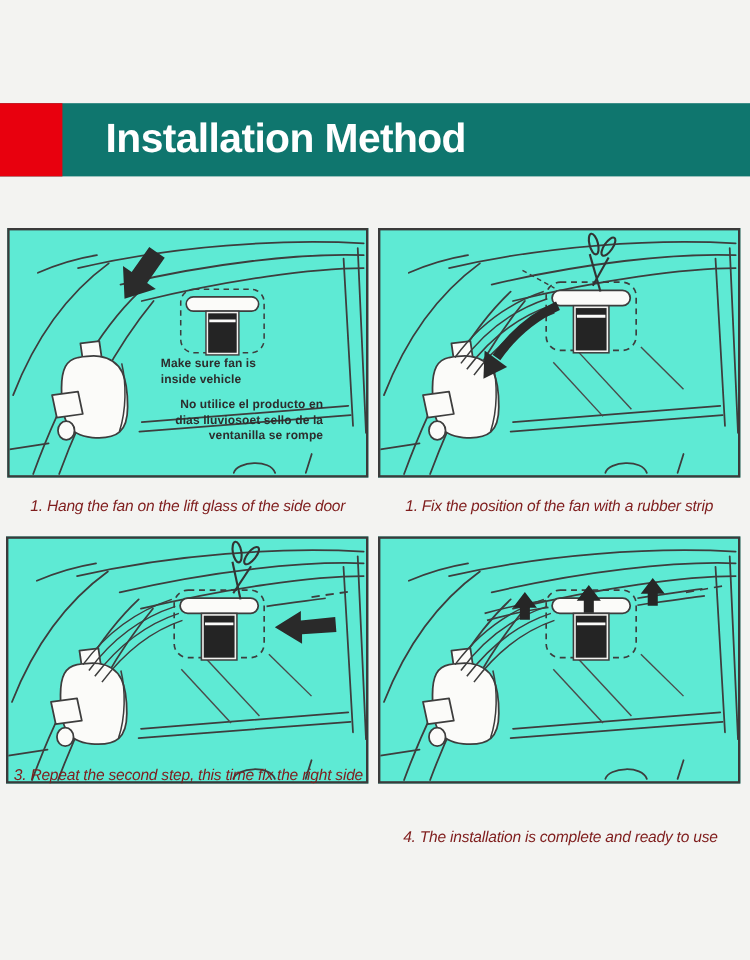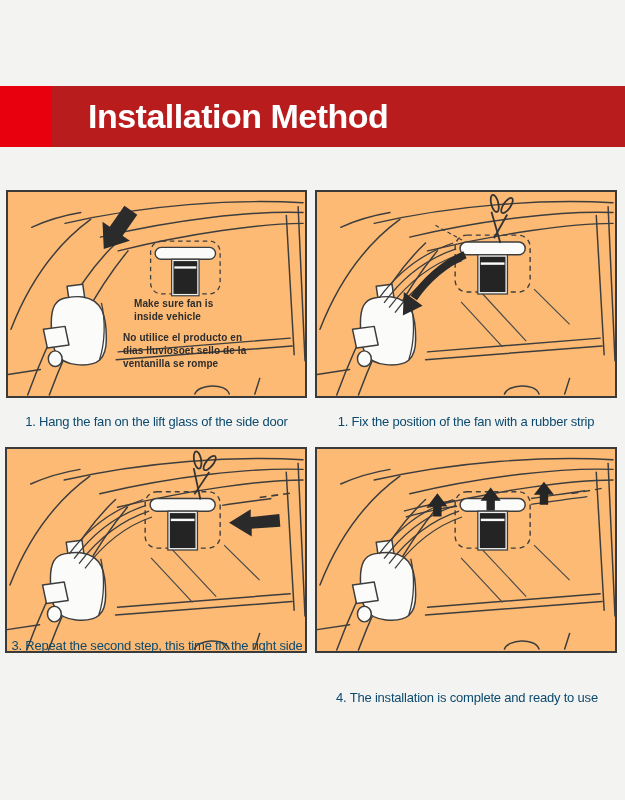--- a/index.html
+++ b/index.html
@@ -1,37 +1,37 @@
 <!DOCTYPE html>
 <html><head>
 <meta charset="utf-8">
 <style>
   html,body{margin:0;padding:0;}
   body{width:625px;height:800px;position:relative;background:#f3f3f1;
        font-family:"Liberation Sans",sans-serif;overflow:hidden;}
-  .header{position:absolute;top:86px;left:0;width:625px;height:61px;background:#b91c1c;
+  .header{position:absolute;top:86px;left:0;width:625px;height:61px;background:#0f766e;
           display:flex;align-items:center;}
   .accent{position:absolute;left:0;top:0;width:52px;height:61px;background:#e8000e;}
   .title{padding-left:88px;font-size:34px;font-weight:bold;color:#ffffff;letter-spacing:-0.5px;}
-  .panel{position:absolute;background:#fdba74;border:2px solid #3a3a3a;box-sizing:border-box;}
+  .panel{position:absolute;background:#5eead4;border:2px solid #3a3a3a;box-sizing:border-box;}
   .panel svg{display:block;width:100%;height:100%;}
   #p1{left:6px;top:190px;width:301px;height:208px;}
   #p2{left:315px;top:190px;width:302px;height:208px;}
   #p3{left:5px;top:447px;width:302px;height:206px;}
   #p4{left:315px;top:447px;width:302px;height:206px;}
-  .caption{position:absolute;font-size:13px;color:#0c4a6e;letter-spacing:-0.2px;
-           text-align:center;white-space:nowrap;}
+  .caption{position:absolute;font-size:13px;color:#7f1d1d;letter-spacing:-0.2px;
+           text-align:center;white-space:nowrap;font-style:italic;}
   #c1{left:6px;top:414px;width:301px;}
   #c2{left:315px;top:414px;width:302px;}
   #c3{left:0;top:638px;width:314px;}
   #c4{left:316px;top:690px;width:302px;}
   .note{position:absolute;font-weight:bold;font-size:10px;line-height:1.32;color:#2d2d2d;
         white-space:pre-line;letter-spacing:0.1px;}
   .note-en{left:126px;top:105px;}
-  .note-es{left:115px;top:139px;}
+  .note-es{left:138px;top:139px;text-align:right;}
 </style>
 </head>
 <body>
 
 <svg width="0" height="0" style="position:absolute" aria-hidden="true">
   <defs>
     <g id="car-base">
       <g fill="none" stroke="#3d3d3d" stroke-width="1.5" stroke-linecap="round" stroke-linejoin="round">
         <path d="M 3 140 C 20 96, 46 56, 84 28"></path>
         <path d="M 24 36 C 42 28, 56 24, 74 21"></path>

